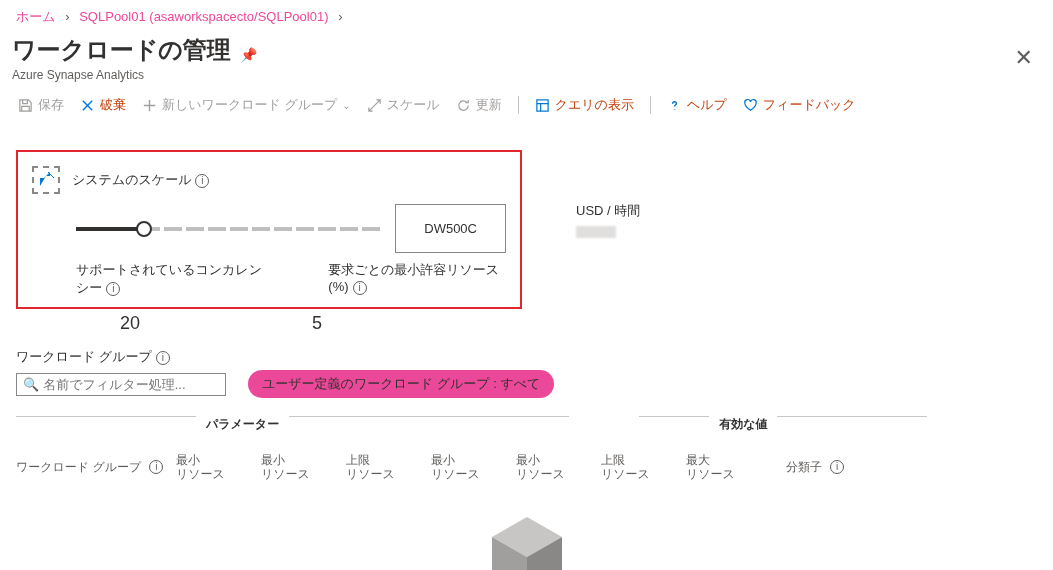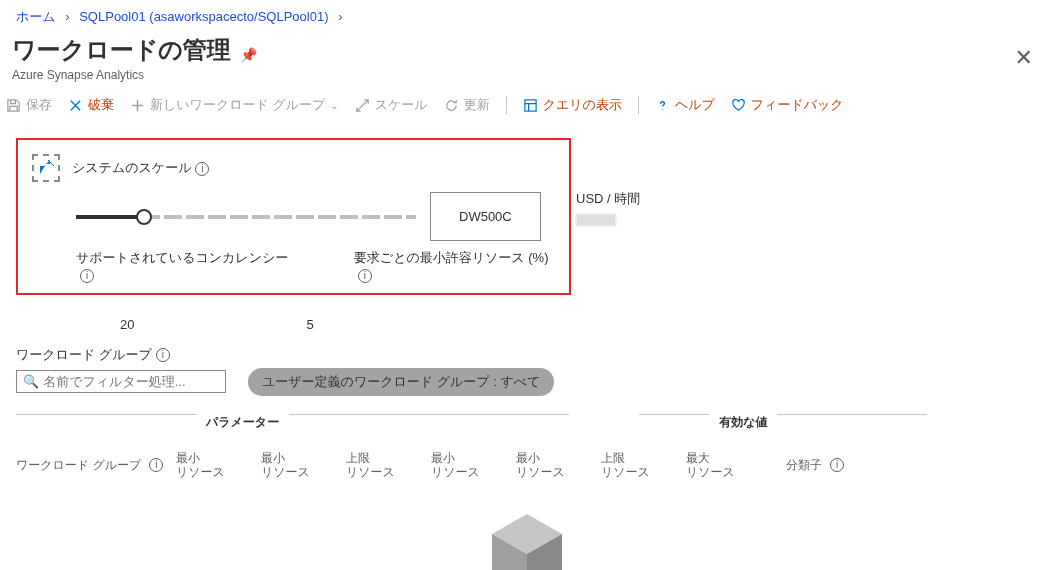--- a/index.html
+++ b/index.html
@@ -1,59 +1,59 @@
 <!DOCTYPE html>
 <html><head>
 <meta charset="utf-8">
 <style>
 * { box-sizing: border-box; margin: 0; padding: 0; font-family: "Segoe UI", "Meiryo", sans-serif; }
 body { background: #fff; color: #323130; font-size: 13px; width: 1053px; }
 
 .breadcrumb { padding: 8px 16px 4px; font-size: 13px; }
-.breadcrumb a { color: #1d4ed8; text-decoration: none; }
+.breadcrumb a { color: #ec4899; text-decoration: none; }
 .breadcrumb .sep { color: #605e5c; margin: 0 6px; }
 
 .header-row { display: flex; align-items: center; padding: 4px 12px 0; }
 .title-block { flex: 1; }
 .page-title { font-size: 24px; font-weight: 600; display: inline-block; }
 .pin { font-size: 14px; color: #605e5c; margin-left: 6px; vertical-align: middle; }
 .subtitle { font-size: 12px; color: #605e5c; margin-top: 2px; }
 .close-x { font-size: 22px; color: #605e5c; cursor: pointer; padding: 4px 8px; font-weight: 300; }
 
-.toolbar { display: flex; align-items: center; gap: 4px; padding: 10px 0 8px; border-bottom: 0; }
+.toolbar { display: flex; align-items: center; gap: 4px; padding: 10px 12px 8px; border-bottom: 0; }
 .tb-item { display: inline-flex; align-items: center; gap: 5px; padding: 4px 6px; font-size: 13px; cursor: pointer; color: #c2410c; }
 .tb-item.disabled { color: #a19f9d; cursor: default; }
 .tb-sep { width: 1px; height: 18px; background: #c8c6c4; margin: 0 6px; }
 .tb-icon { width: 15px; height: 15px; display: inline-flex; align-items: center; justify-content: center; }
 
 .panel { padding: 0 16px; }
-.scale-box { border: 2px solid #e3262d; padding: 14px 14px 10px; width: 555px; margin-top: 12px; position: relative; }
+.scale-box { border: 2px solid #e3262d; padding: 14px 14px 10px; width: 506px; margin-top: 24px; position: relative; }
 .sc-row1 { display: flex; align-items: center; gap: 12px; }
 .sc-icon { width: 28px; height: 28px; border: 2px dashed #8a8886; display:flex; align-items:center; justify-content:center; }
 .sc-label { font-size: 13px; }
 .info-i { display:inline-block; width:14px; height:14px; border:1px solid #605e5c; border-radius:50%; font-size:10px; line-height:12px; text-align:center; color:#605e5c; margin-left:4px; vertical-align:middle; }
 
 .slider-wrap { margin: 10px 0 8px 44px; display:flex; align-items:center; gap:14px; }
 .slider { position: relative; width: 340px; height: 4px; background: repeating-linear-gradient(90deg,#bfbfbf 0 18px, transparent 18px 22px); }
 .slider-fill { position:absolute; left:0; top:0; height:4px; width:65px; background:#323130; }
 .slider-thumb { position:absolute; left:60px; top:-6px; width:16px; height:16px; border-radius:50%; background:#fff; border:2px solid #323130; }
 .dw-box { border:1px solid #8a8886; padding:16px 28px; font-size:13px; }
 
 .sc-row2 { display:flex; gap:60px; margin-left:44px; font-size:13px; }
 .usd-row { position:absolute; left:560px; top:52px; width:200px; }
 .usd-lbl { font-size:13px; }
 .usd-val { width:40px; height:12px; background:#e1dfdd; filter: blur(1px); margin-top:6px; }
 
-.vals-under { display:flex; gap:172px; margin: 22px 0 0 104px; font-size:13px; }
+.vals-under { display:flex; gap:172px; margin: 4px 0 0 104px; font-size:18px; }
 
 .wg-label { margin: 14px 0 4px 0; font-size:13px; }
 .filter-row { display:flex; align-items:center; gap:22px; }
 .search-box { display:flex; align-items:center; border:1px solid #8a8886; width:210px; padding:3px 6px; }
 .search-box input { border:none; outline:none; font-size:13px; flex:1; color:#605e5c; }
-.pill { background:#a3a3a3; border-radius:14px; padding:5px 14px; font-size:13px; }
+.pill { background:#ec4899; border-radius:14px; padding:5px 14px; font-size:13px; }
 
 .grid-headers { margin-top:18px; }
 .gh-top { display:flex; align-items:flex-start; font-size:12px; font-weight:600; }
 .gh-line { flex:0 0 auto; height:1px; background:#c8c6c4; }
 .gh-label { padding:0 10px; white-space:nowrap; }
 
 .gh-cols { display:flex; margin-top:20px; font-size:12px; color:#605e5c; gap:0; }
 .gh-col { display:flex; align-items:center; gap:4px; }
 .gh-col .t { line-height:1.2; }
 

